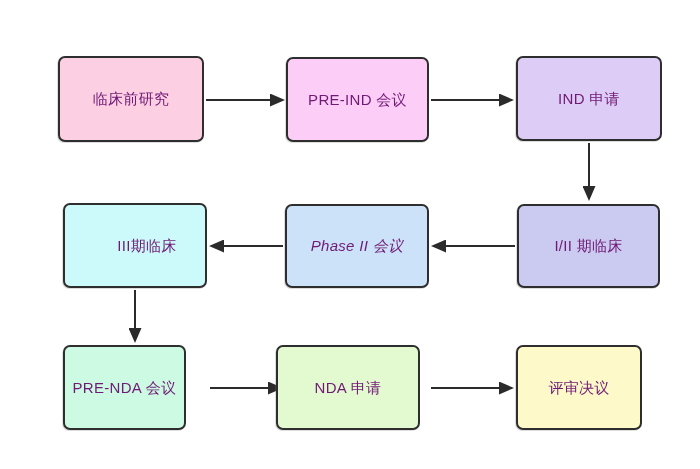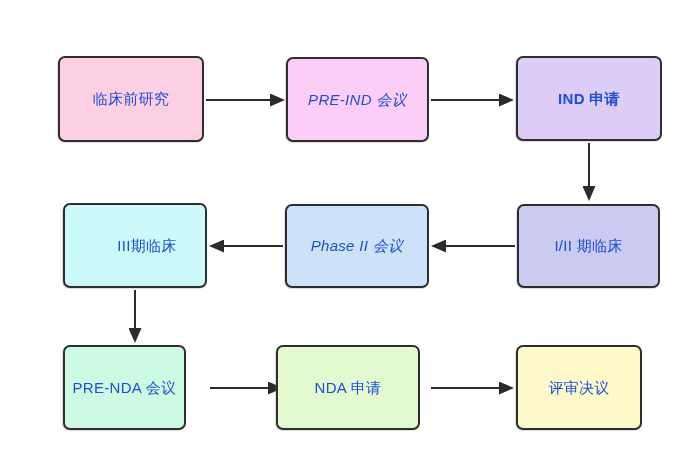--- a/index.html
+++ b/index.html
@@ -25,35 +25,35 @@
   }
   .node {
     position: absolute;
     box-sizing: border-box;
     border: 2px solid #2e2e2e;
     border-radius: 7px;
     display: flex;
     align-items: center;
     justify-content: center;
     text-align: right;
-    color: #1d4ed8;
+    color: #701a75;
     font-size: 15px;
     letter-spacing: 0.3px;
     box-shadow: -1px 1px 0 rgba(120,120,120,0.25);
   }
   .node span {
     display: block;
     padding: 0 6px;
     line-height: 1.3;
     white-space: nowrap;
   }
   
   .n1 { left: 58px;  top: 56px;  width: 146px; height: 86px; }
   .n2 { left: 286px; top: 57px;  width: 143px; height: 85px; }
-  .n3 { left: 516px; top: 56px;  width: 146px; height: 85px; font-weight: bold; }
+  .n3 { left: 516px; top: 56px;  width: 146px; height: 85px; }
   .n4 { left: 517px; top: 204px; width: 143px; height: 84px; }
   .n5 { left: 285px; top: 204px; width: 144px; height: 84px; }
   .n6 { left: 63px;  top: 203px; width: 144px; height: 85px; }
   .n7 { left: 63px;  top: 345px; width: 123px; height: 85px; }
   .n8 { left: 276px; top: 345px; width: 144px; height: 85px; }
   .n9 { left: 516px; top: 345px; width: 126px; height: 85px; }
   .edge {
     stroke: #2b2b2b;
     stroke-width: 2;
   }
@@ -76,21 +76,21 @@
     <line class="edge" x1="283" y1="246" x2="211" y2="246" marker-end="url(#arrowhead)"></line>
     <line class="edge" x1="135" y1="290" x2="135" y2="341" marker-end="url(#arrowhead)"></line>
     <line class="edge" x1="210" y1="388" x2="281" y2="388" marker-end="url(#arrowhead)"></line>
     <line class="edge" x1="431" y1="388" x2="512" y2="388" marker-end="url(#arrowhead)"></line>
   </svg>
 
   <div class="node n1" style="background: rgb(252, 207, 227);">
     <span>临床前研究</span>
   </div>
 
-  <div class="node n2" style="background: rgb(251, 205, 247); font-style: italic;">
+  <div class="node n2" style="background: rgb(251, 205, 247);">
     <span>PRE-IND 会议</span>
   </div>
 
   <div class="node n3" style="background: rgb(221, 204, 245);">
     <span>IND 申请</span>
   </div>
 
   <div class="node n4" style="background: rgb(203, 202, 240);">
     <span>I/II 期临床</span>
   </div>

